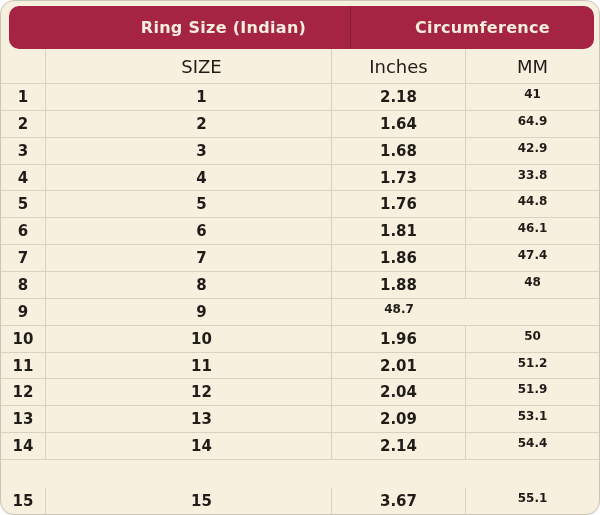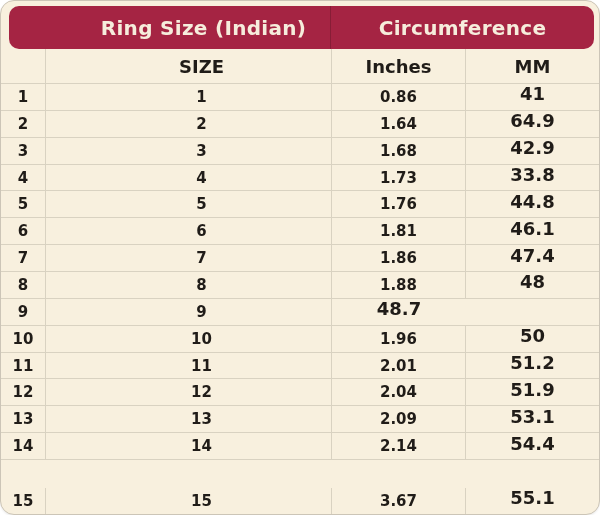--- a/index.html
+++ b/index.html
@@ -29,23 +29,24 @@
     background: var(--accent, #A52443);
     border-radius: 10px;
     display: flex;
     z-index: 2;
   }
   .band-cell {
     display: flex;
     align-items: center;
     justify-content: center;
     color: var(--header-text, #F6EDDC);
-    font-size: 20px;
+    font-size: 16px;
     font-weight: 600;
     letter-spacing: 0.3px;
+    margin-left: 20px;
   }
   .band-cell-1 {
     width: 322px;
     border-right: 1px solid rgba(0,0,0,0.18);
     padding-left: 68px;
     box-sizing: border-box;
   }
   .band-cell-2 { flex: 1; }
 
   
@@ -71,36 +72,36 @@
     color: var(--text, #201C18);
     overflow: hidden;
   }
   .c1, .c2, .c3 { border-right: 1px solid var(--grid-border, #D9D2C1); }
   
   .c2 { padding-left: 26px; box-sizing: border-box; }
 
   .subheader { height: 34px; }
   .subheader .cell {
     font-size: 18px;
-    font-weight: 700;
+    font-weight: 400;
   }
 
   #rows {
     flex: 1;
     display: flex;
     flex-direction: column;
   }
   .body-row { flex: 1; }
   .body-row .cell {
     font-size: 15px;
     font-weight: 600;
   }
   
   .body-row .c4 {
-    font-size: 18px;
+    font-size: 12px;
     transform: translateY(-3px);
   }
 </style>
 </head>
 <body>
 
 <div class="card">
 
   <div class="band">
     <div class="band-cell band-cell-1">Ring Size (Indian)</div>
@@ -111,21 +112,21 @@
     <div class="row subheader">
       <div class="cell c1"></div>
       <div class="cell c2">SIZE</div>
       <div class="cell c3">Inches</div>
       <div class="cell c4">MM</div>
     </div>
     <div id="rows">
   <div class="row body-row">
     <div class="cell c1">1</div>
     <div class="cell c2">1</div>
-    <div class="cell c3">0.86</div>
+    <div class="cell c3">2.18</div>
     <div class="cell c4">41</div>
   </div>
 
   <div class="row body-row">
     <div class="cell c1">2</div>
     <div class="cell c2">2</div>
     <div class="cell c3">1.64</div>
     <div class="cell c4">64.9</div>
   </div>
 

